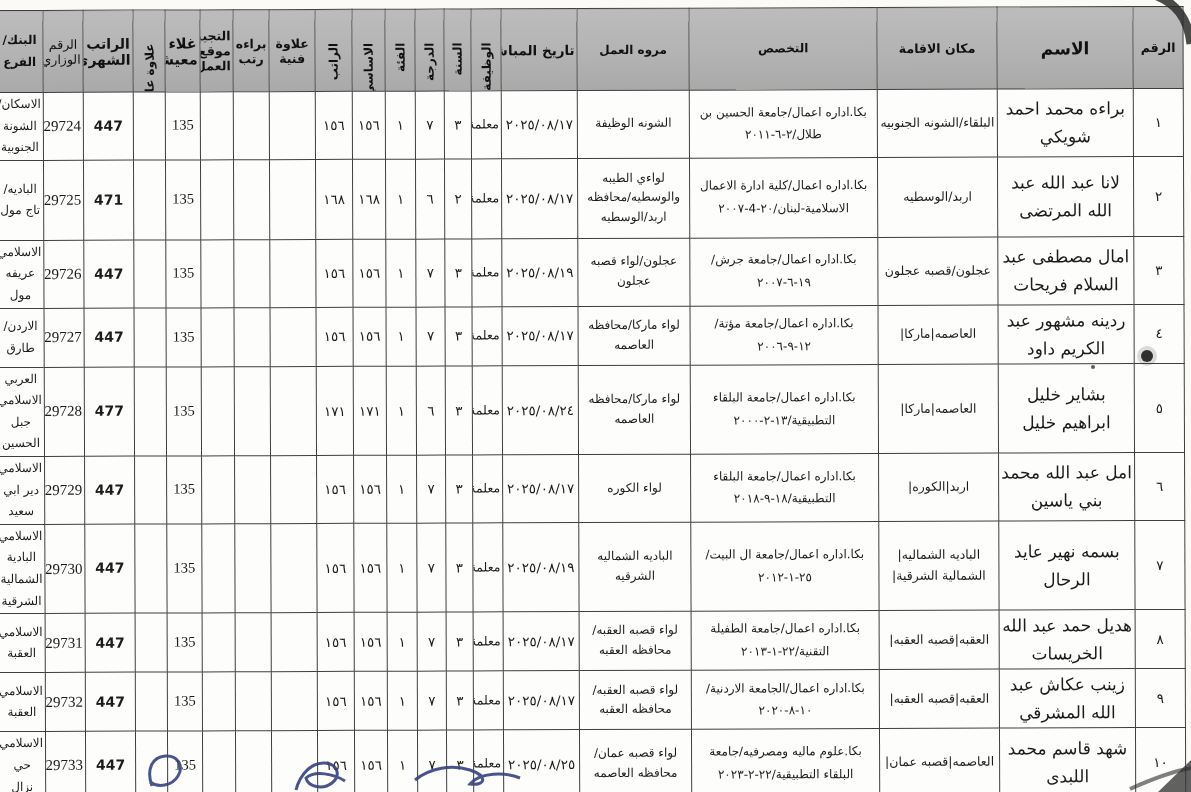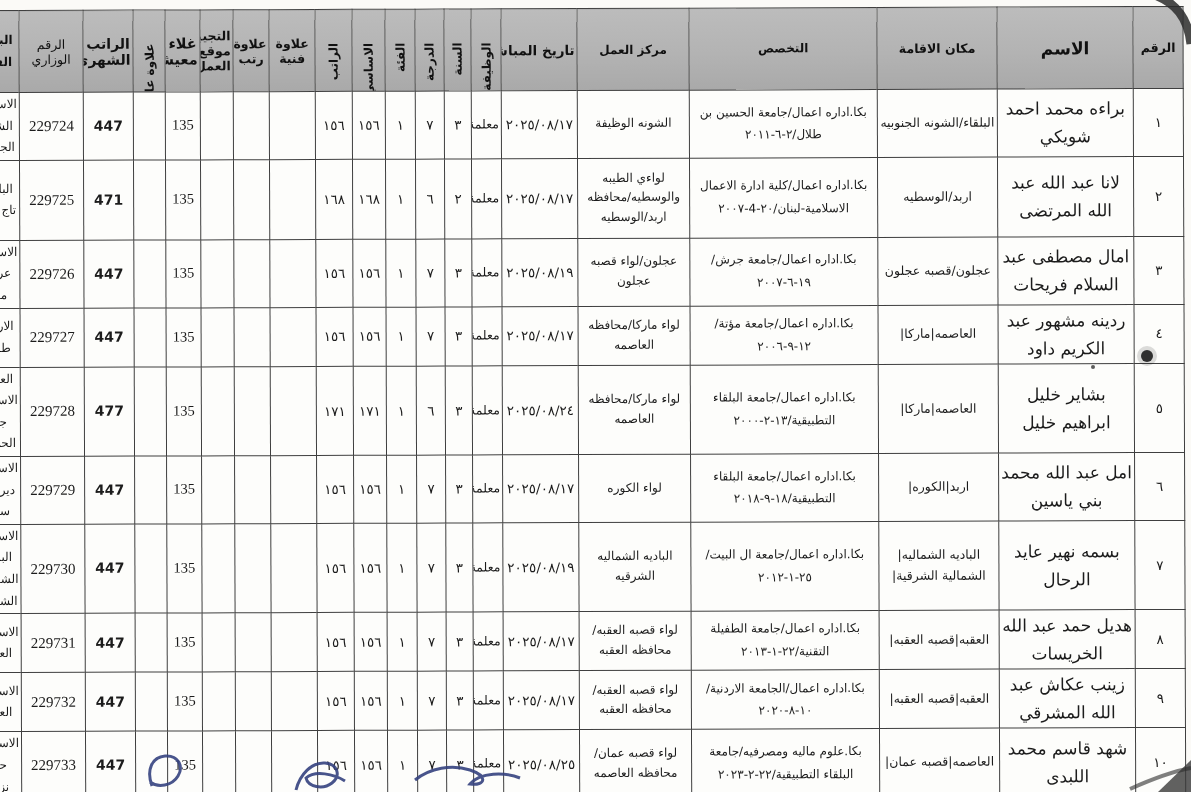--- a/index.html
+++ b/index.html
@@ -54,62 +54,62 @@
   .col-grade{width:29px;}
   .col-category{width:30px;}
   .col-basic{width:33px;}
   .col-salary{width:37px;}
   .col-tech_allowance{width:46px;margin-top:16px;}
   .col-rank_allowance{width:36px;}
   .col-tajeer{width:33px;}
   .col-cost_living{width:35px;font-family:"Liberation Serif",serif;font-size:14.5px;}
   .col-family_allowance{width:32px;}
   .col-monthly_salary{width:50px;font-size:14px;font-weight:600;}
-  .col-ministry_number{width:64px;font-family:"Liberation Serif",serif;font-size:15px;font-weight:400;}
+  .col-ministry_number{width:40px;font-family:"Liberation Serif",serif;font-size:15px;font-weight:400;}
   .col-bank_branch{width:47px;font-size:12px;line-height:1.8;}
   tbody td.col-year,tbody td.col-grade,tbody td.col-category,
   tbody td.col-basic,tbody td.col-salary,tbody td.col-num{
     font-size:13.5px;
   }
   
   svg.artifacts{position:absolute;left:0;top:0;pointer-events:none;}
 </style>
 </head>
 <body>
 
 <div class="scan-wrap">
   <table>
     <thead>
       <tr>
         <th class="col-num">الرقم</th>
         <th class="col-name">الاسم</th>
         <th class="col-residence">مكان الاقامة</th>
         <th class="col-specialization">التخصص</th>
-        <th class="col-work_center">مركز العمل</th>
+        <th class="col-work_center">مروه العمل</th>
         <th class="col-start_date">تاريخ المباشرة</th>
         <th class="col-job vert">
             <div>الوظيفة</div>
           </th>
         <th class="col-year vert">
             <div>السنة</div>
           </th>
         <th class="col-grade vert">
             <div>الدرجة</div>
           </th>
         <th class="col-category vert">
             <div>الفئة</div>
           </th>
         <th class="col-basic vert">
             <div>الاساسي</div>
           </th>
         <th class="col-salary vert">
             <div>الراتب</div>
           </th>
         <th class="col-tech_allowance">علاوة فنية</th>
-        <th class="col-rank_allowance">علاوة رتب</th>
+        <th class="col-rank_allowance">براءه رتب</th>
         <th class="col-tajeer">التجيير/ موقع العمل</th>
         <th class="col-cost_living" style="font-family:'DejaVu Sans',sans-serif;">غلاء معيشة</th>
         <th class="col-family_allowance vert">
             <div>علاوة عائلية</div>
           </th>
         <th class="col-monthly_salary">الراتب الشهري</th>
         <th class="col-ministry_number" style="font-family:'DejaVu Sans',sans-serif;font-size:12.5px;">الرقم الوزاري</th>
         <th class="col-bank_branch">البنك/الفرع</th>
       </tr>
     </thead>

